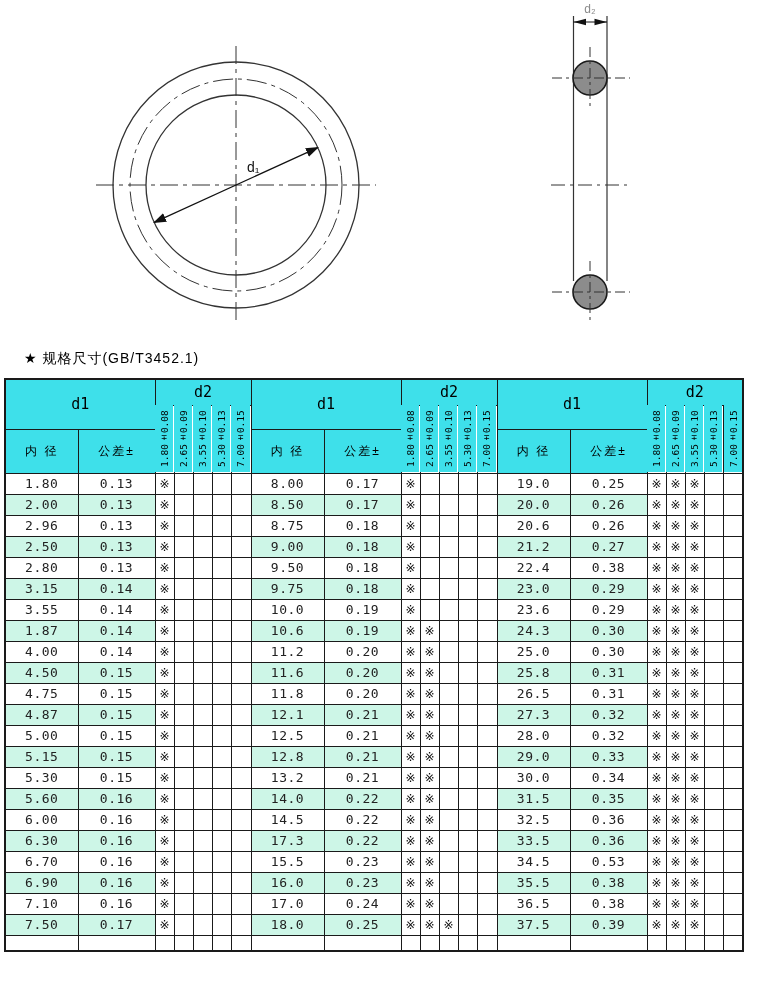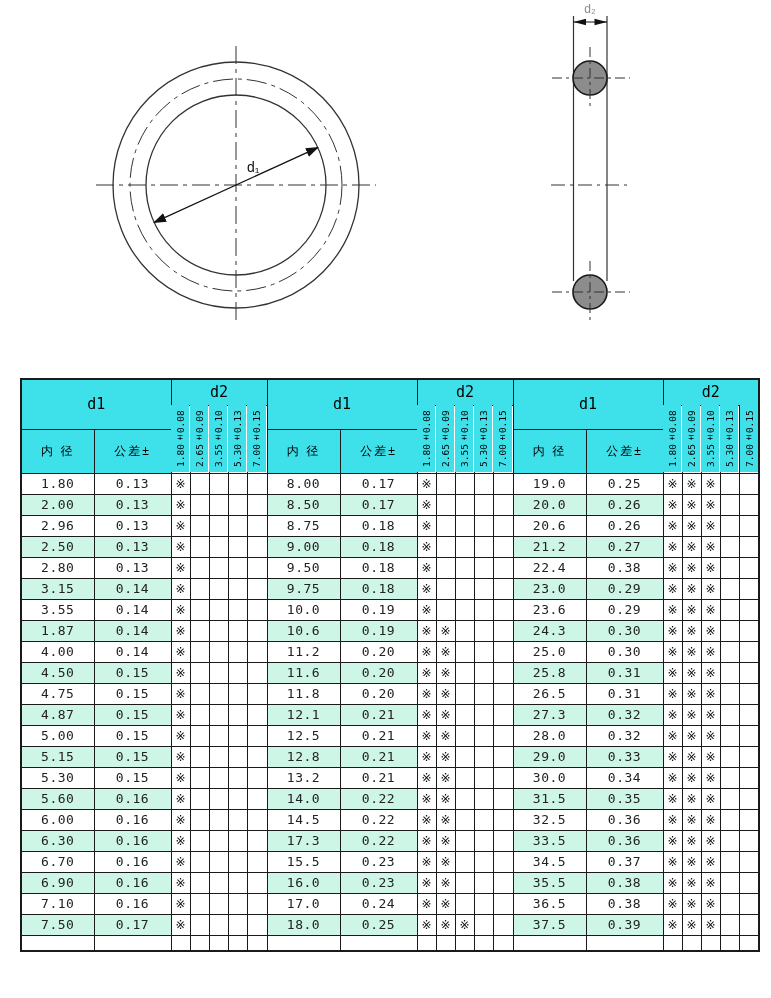--- a/index.html
+++ b/index.html
@@ -12,21 +12,21 @@
   *{margin:0;padding:0;box-sizing:border-box;}
   html,body{width:771px;height:998px;overflow:hidden;background:#fff;
     font-family:"Liberation Sans","DejaVu Sans",sans-serif;}
   #page{position:relative;width:771px;height:998px;background:#fff;overflow:hidden;}
 
   #drawings{position:absolute;left:0;top:0;}
 
   #spec-title{position:absolute;left:24px;top:350px;font-size:14px;color:#000;
     letter-spacing:1px;white-space:nowrap;}
 
-  #spec-table{position:absolute;left:20px;top:378px;border-collapse:collapse;
+  #spec-table{position:absolute;left:4px;top:378px;border-collapse:collapse;
     table-layout:fixed;border:2px solid var(--border);}
   #spec-table td,#spec-table th{border:1px solid var(--border);padding:0;
     text-align:center;vertical-align:middle;overflow:hidden;}
   #spec-table th{background:var(--header-bg);font-weight:normal;color:#000;}
   .h-d{font-size:15px;font-family:"DejaVu Sans Mono",monospace;}
   .h-cjk{font-size:12px;letter-spacing:2px;}
   .h-vert{font-size:9.5px;font-family:"DejaVu Sans Mono",monospace;
     writing-mode:vertical-rl;transform:rotate(180deg);line-height:1;
     white-space:nowrap;padding:3px 0 2px 0 !important;}
   .row-a{height:26px;}
@@ -75,20 +75,21 @@
       <path d="M590 47 V110" stroke-width="1" stroke-dasharray="10 4 3 4"></path>
 
       <path d="M551 185 H632" stroke-width="1" stroke-dasharray="14 5 3 5"></path>
 
       <circle cx="590" cy="292" r="17" fill="var(--section-fill)" stroke="#1a1a1a" stroke-width="1.6"></circle>
       <path d="M552 292 H630" stroke-width="1" stroke-dasharray="10 4 3 4"></path>
       <path d="M590 261 V324" stroke-width="1" stroke-dasharray="10 4 3 4"></path>
     </g>
   </svg>
 
+  <div id="spec-title">★ 规格尺寸(GB/T3452.1)</div>
 
   <table id="spec-table">
     <colgroup id="cols">
         <col style="width: 73px;">
         <col style="width: 77px;">
         <col style="width: 19px;">
         <col style="width: 19px;">
         <col style="width: 19px;">
         <col style="width: 19px;">
         <col style="width: 20px;">
@@ -566,21 +567,21 @@
           <td class="mark"></td>
           <td class="mark"></td>
           <td class="num">15.5</td>
           <td class="num">0.23</td>
           <td class="mark">※</td>
           <td class="mark">※</td>
           <td class="mark"></td>
           <td class="mark"></td>
           <td class="mark"></td>
           <td class="num">34.5</td>
-          <td class="num">0.37</td>
+          <td class="num">0.53</td>
           <td class="mark">※</td>
           <td class="mark">※</td>
           <td class="mark">※</td>
           <td class="mark"></td>
           <td class="mark"></td>
         </tr>
         <tr class="data">
           <td class="num alt">6.90</td>
           <td class="num alt">0.16</td>
           <td class="mark">※</td>

